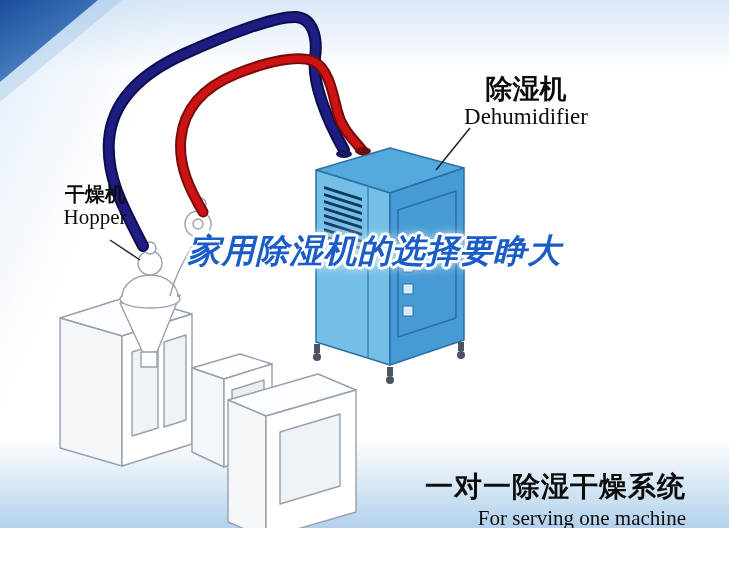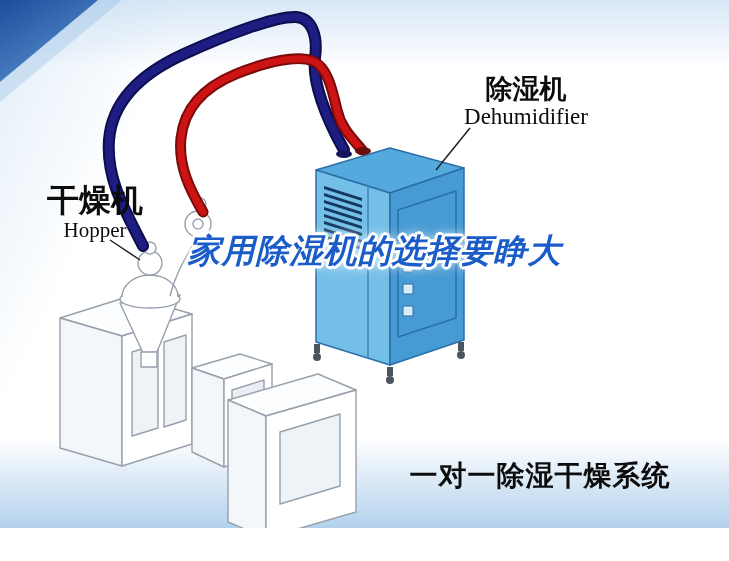--- a/index.html
+++ b/index.html
@@ -19,35 +19,35 @@
 
   .label-block { position:absolute; z-index:3; text-align:center; color:#0c0c0c; }
   .label-zh { font-weight:700; font-family:"DejaVu Sans", sans-serif; }
   .label-en { font-family:Liberation Serif, serif; font-weight:400; }
 
   .dehum-label { left:438px; top:74px; width:176px; }
   .dehum-label .label-zh { font-size:27px; line-height:1.1; }
   .dehum-label .label-en { font-size:23px; line-height:1.15; }
 
   .hopper-label { left:36px; top:183px; width:118px; }
-  .hopper-label .label-zh { font-size:32px; line-height:1.1; }
+  .hopper-label .label-zh { font-size:20px; line-height:1.1; }
   .hopper-label .label-en { font-size:21px; line-height:1.15; }
 
   .headline {
     position:absolute; left:10px; top:231px; width:729px; z-index:4;
     text-align:center; font-weight:700; font-style:italic;
     font-size:33px; line-height:1.2; color:#1a5cc8;
     letter-spacing:1px;
     text-shadow:
       -2px -2px 0 #fff, 2px -2px 0 #fff, -2px 2px 0 #fff, 2px 2px 0 #fff,
       -3px 0 0 #fff, 3px 0 0 #fff, 0 -3px 0 #fff, 0 3px 0 #fff,
       0 0 8px #ffffff, 0 0 14px rgba(255,255,255,.95);
   }
 
-  .caption { position:absolute; left:394px; top:460px; width:292px; z-index:3; text-align:center; color:#0c0c0c; }
+  .caption { position:absolute; left:394px; top:471px; width:292px; z-index:3; text-align:right; color:#0c0c0c; }
   .caption .label-zh { font-size:28px; letter-spacing:1px; line-height:1.15; }
   .caption .label-en { font-size:21px; line-height:1.25; margin-top:2px; }
 </style>
 </head>
 <body>
 
 <div class="stage">
 
   <svg class="illustration" viewBox="0 0 729 561" xmlns="http://www.w3.org/2000/svg">
     <defs>
@@ -155,15 +155,16 @@
     <div class="label-zh">干燥机</div>
     <div class="label-en">Hopper</div>
   </div>
 
   <div class="headline">
     <div>家用除湿机的选择要睁大</div>
   </div>
 
   <div class="caption">
     <div class="label-zh">一对一除湿干燥系统</div>
+    <div class="label-en">For serving one machine</div>
   </div>
 
 </div>
 
 </body></html>

